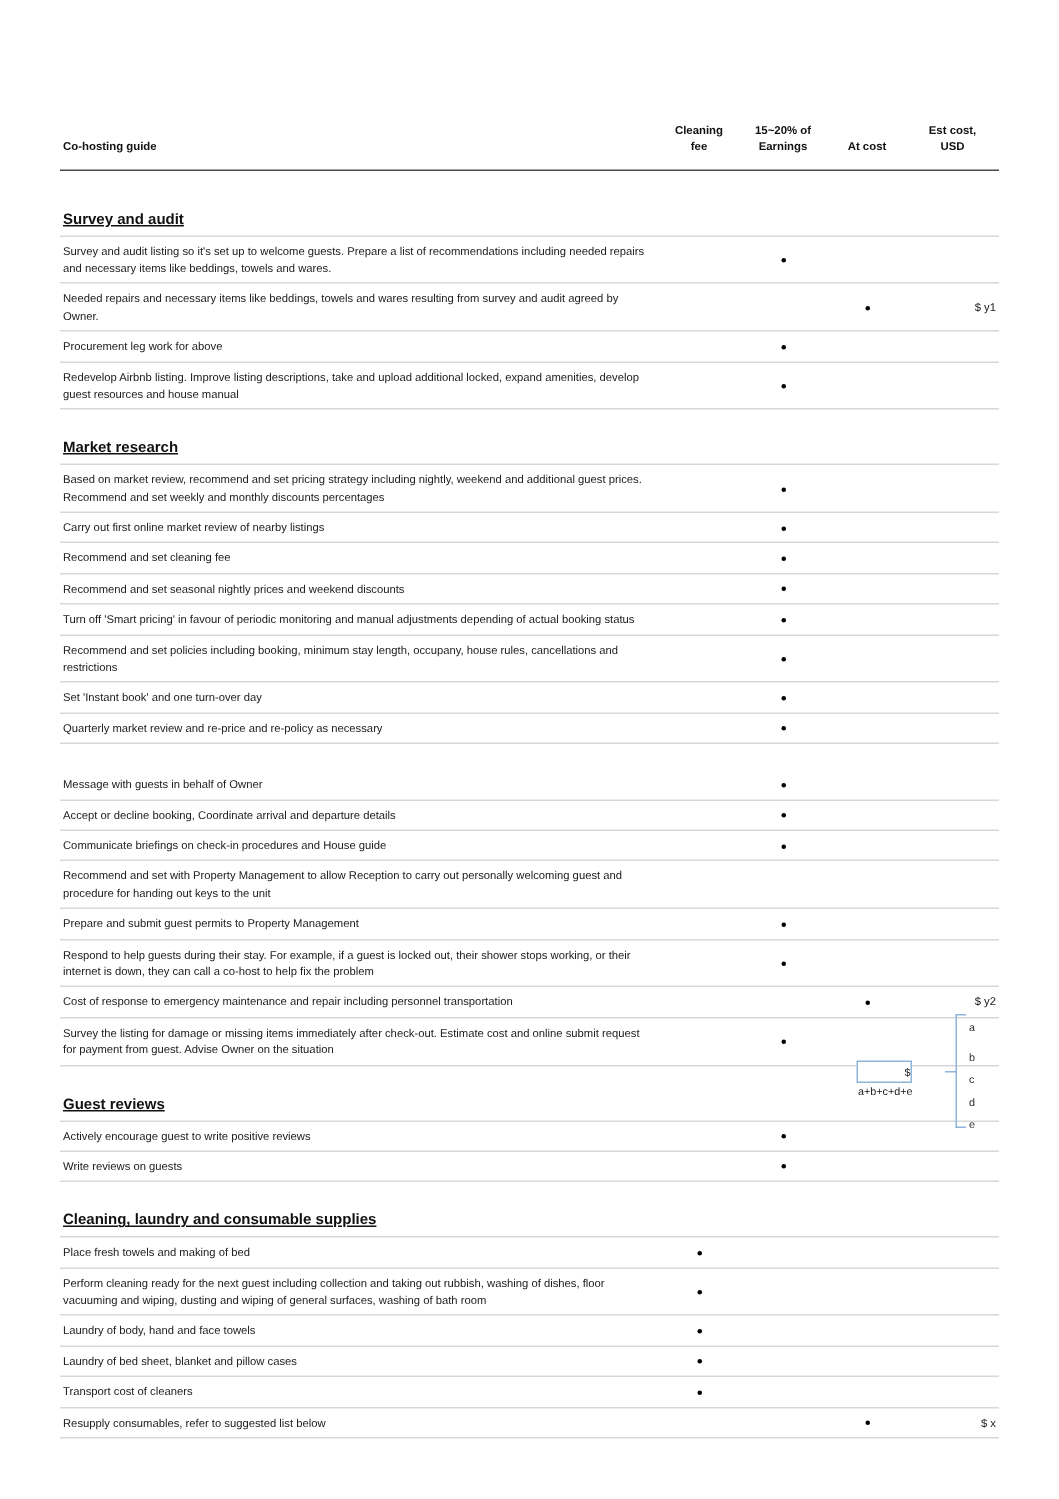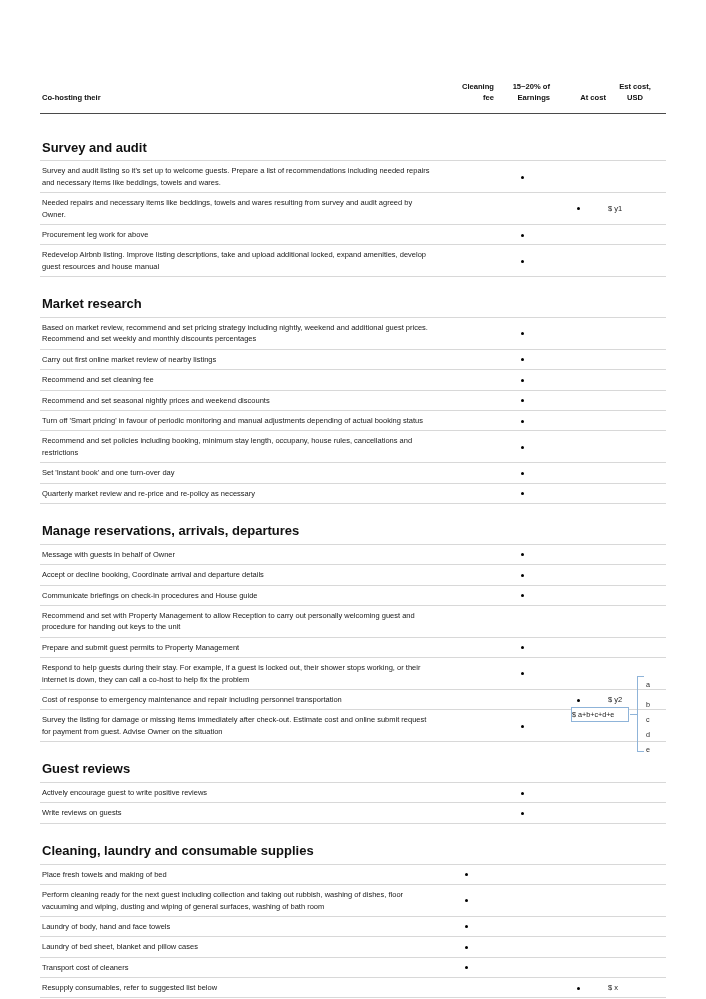--- a/index.html
+++ b/index.html
@@ -47,52 +47,53 @@
     color: #111111;
     padding: 0 0 9px 0;
     vertical-align: bottom;
     line-height: 1.42;
     border-bottom: 1.3px solid #4a4a4a;
   }
   th.h-task {
     text-align: left;
     padding-left: 2px;
   }
-  th.h-clean, th.h-earn { text-align: right; }
-  th.h-atcost { text-align: right; }
+  th.h-clean, th.h-earn { text-align: center; }
+  th.h-atcost { text-align: center; }
   th.h-est { text-align: center; padding-right: 2px; }
   .hdr-l1 { display: block; }
   .hdr-l2 { display: block; }
 
   
   tr.gap-row td { height: 24px; border: none; padding: 0; }
   tr.gap-sm td  { height: 17px; border: none; padding: 0; }
 
   
   tr.section td {
-    font-size: 13px;
+    font-size: 10px;
     font-weight: bold;
     color: #111111;
     padding: 2px 2px 4px 2px;
     border-bottom: 0.9px solid #d8d8d8;
     line-height: 1.3;
+    text-decoration: underline;
   }
 
   
   tr.task td {
     font-size: 7.5px;
     color: #202020;
     line-height: 1.52;
     padding: 4px 2px 4px 2px;
     border-bottom: 0.9px solid #d8d8d8;
     vertical-align: middle;
   }
   td.task-text { text-align: left; padding-right: 10px; }
   td.mark { text-align: center; }
-  td.est  { font-size: 7.4px; padding-right: 2px; white-space: nowrap; }
+  td.est  { text-align: right; font-size: 7.4px; padding-right: 2px; white-space: nowrap; }
 
   .dot {
     display: inline-block;
     width: 3px;
     height: 3px;
     border-radius: 50%;
     background: #000000;
     vertical-align: middle;
   }
 
@@ -102,28 +103,28 @@
     left: 0;
     top: 0;
     width: 706px;
     height: 999px;
     pointer-events: none;
   }
   .annot-box {
     position: absolute;
     left: 571px;
     top: 707px;
-    width: 58px;
+    width: 37px;
     height: 15px;
     border: 1px solid #8fb4d9;
     background: #ffffff;
     color: #1a1a1a;
     font-size: 7.2px;
     line-height: 13px;
-    text-align: left;
+    text-align: right;
     box-sizing: border-box;
     pointer-events: auto;
   }
   .brace {
     position: absolute;
     left: 637px;
     top: 676px;
     width: 7px;
     height: 76px;
     border-left: 1px solid #8fb4d9;
@@ -158,21 +159,21 @@
       <colgroup>
         <col class="c-task">
           <col class="c-clean">
           <col class="c-earn">
           <col class="c-atcost">
           <col class="c-est">
       </colgroup>
       <thead>
         <tr>
           <th class="h-task">
-            <span class="hdr-l1">Co-hosting their</span>
+            <span class="hdr-l1">Co-hosting guide</span>
           </th>
           <th class="h-clean">
             <span class="hdr-l1">Cleaning</span>
             <span class="hdr-l2">fee</span>
           </th>
           <th class="h-earn">
             <span class="hdr-l1">15~20% of</span>
             <span class="hdr-l2">Earnings</span>
           </th>
           <th class="h-atcost">
@@ -277,23 +278,20 @@
           <tr class="task">
             <td class="task-text">Quarterly market review and re-price and re-policy as necessary</td>
             <td class="mark"></td>
             <td class="mark"><span class="dot"></span></td>
             <td class="mark"></td>
             <td class="est"></td>
           </tr>
           <tr class="gap-row gap-sm">
             <td colspan="5"></td>
           </tr>
-          <tr class="section">
-            <td colspan="5">Manage reservations,  arrivals,  departures</td>
-          </tr>
           <tr class="task">
             <td class="task-text">Message with guests in behalf of Owner</td>
             <td class="mark"></td>
             <td class="mark"><span class="dot"></span></td>
             <td class="mark"></td>
             <td class="est"></td>
           </tr>
           <tr class="task">
             <td class="task-text">Accept or decline booking,  Coordinate arrival and departure details</td>
             <td class="mark"></td>

